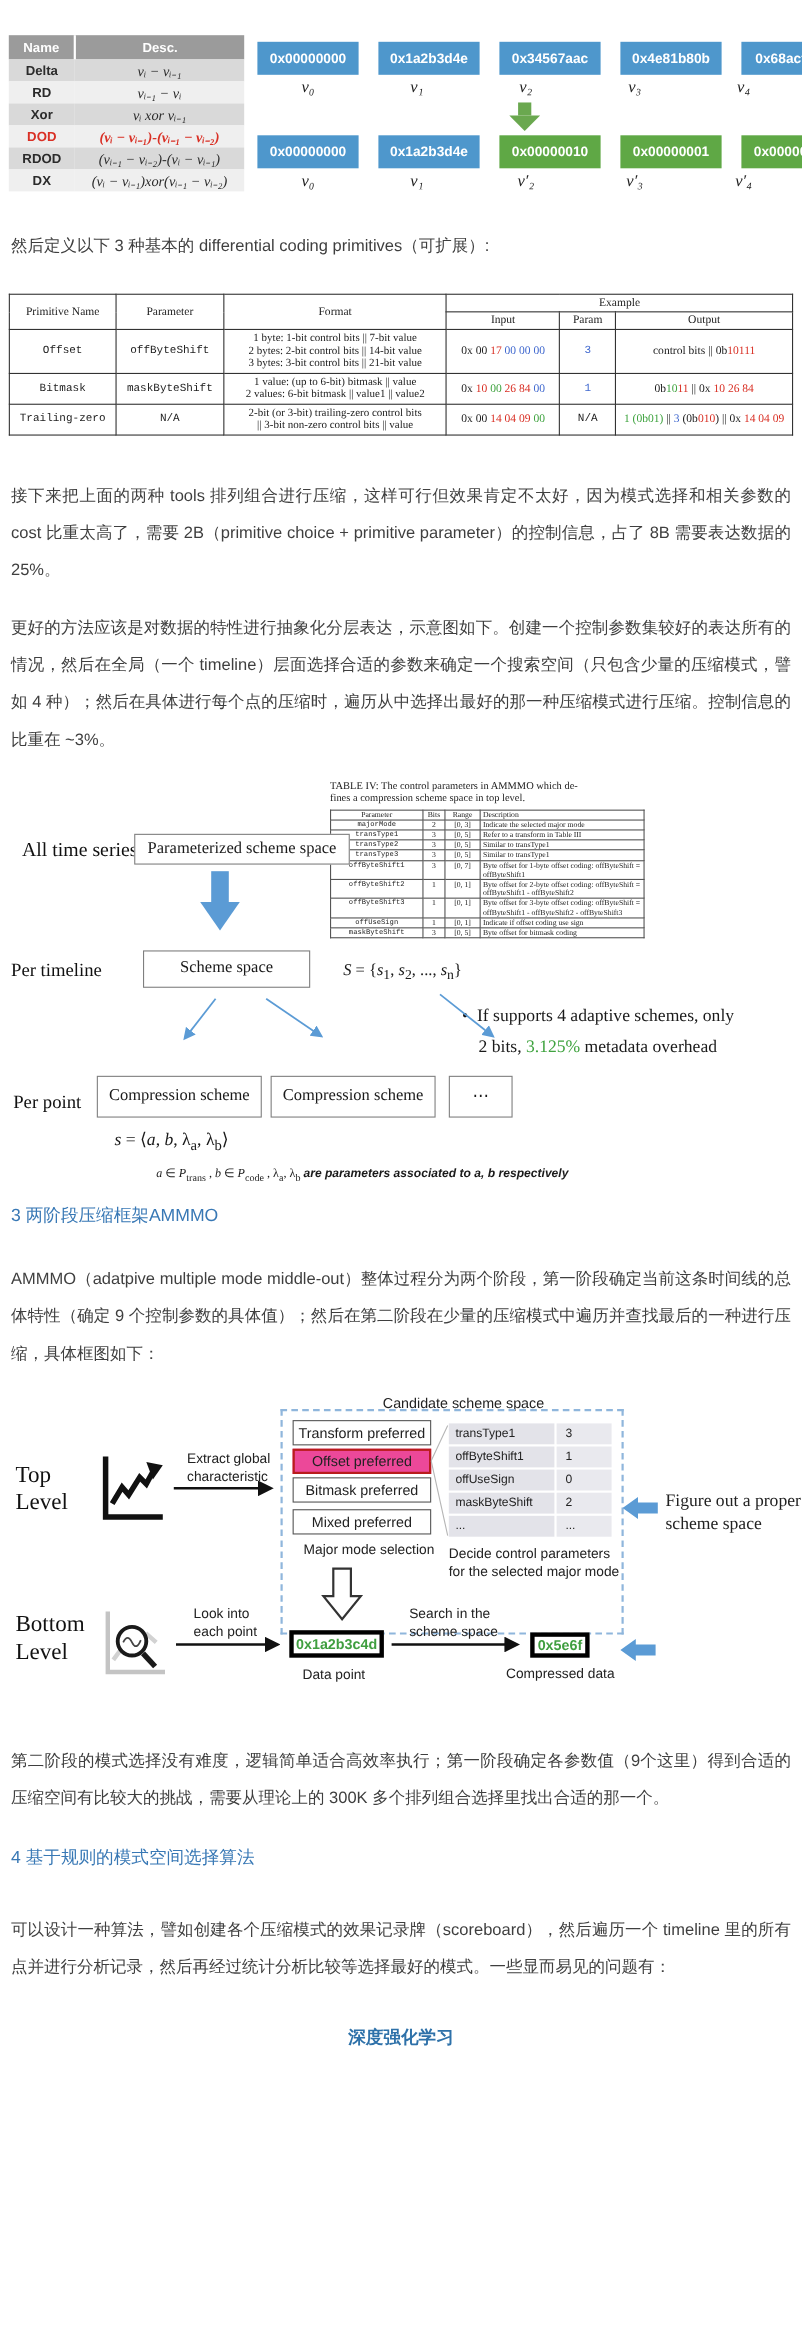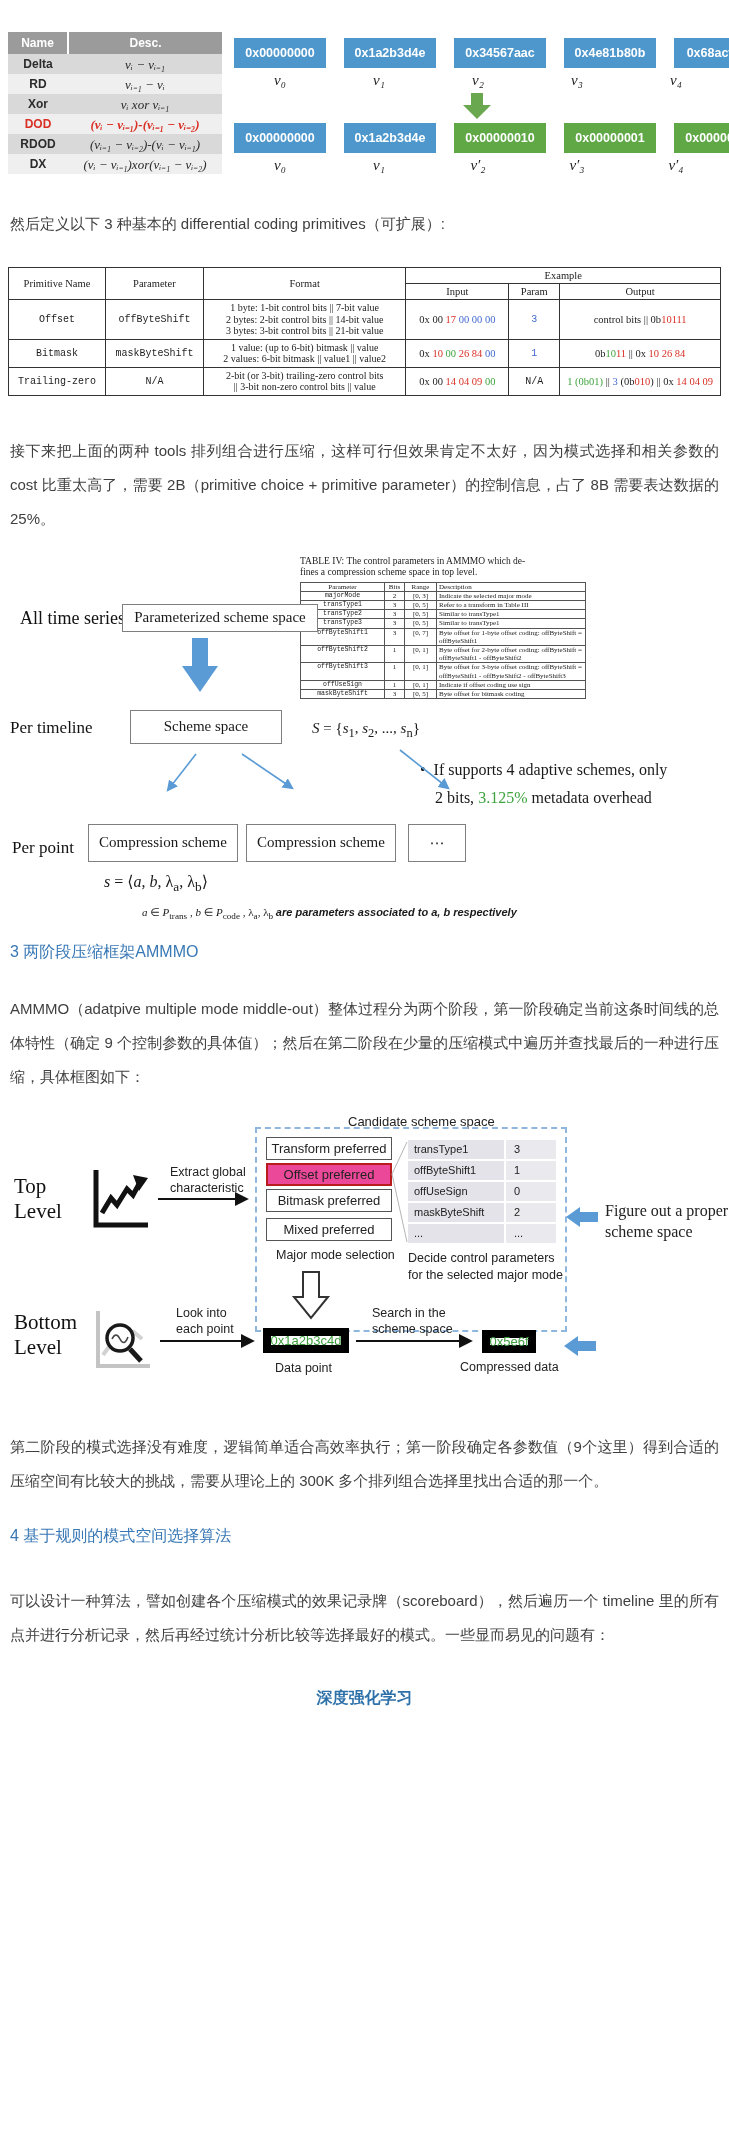--- a/index.html
+++ b/index.html
@@ -60,22 +60,22 @@
              border:2px dashed #8fb6dc; }
   .modebox { position:absolute; left:266px; width:126px; height:23px; border:1px solid #555;
              background:#fff; display:flex; align-items:center; justify-content:center;
              font-size:13px; color:#222; }
   .modebox.selected { background:#ec4899; border:2px solid #b91c1c; }
   .prow { position:absolute; left:408px; display:flex; gap:2px; font-size:11px; }
   .prow .k { width:96px; background:#e3e3e9; padding:3px 6px; height:19px; }
   .prow .v { width:50px; background:#e9e9ee; padding:3px 8px; height:19px; }
   .lvl { position:absolute; left:14px; font-family:"Liberation Serif",serif; font-size:21px; color:#111; }
   .f3note { position:absolute; font-family:"Liberation Serif",serif; font-size:16px; line-height:21px; color:#222; }
-  .valbox { position:absolute; border:8px solid #000000; background:#fff; color:#3f9e3f;
-            font-weight:normal; font-size:13px; display:flex; align-items:center; justify-content:center; }
+  .valbox { position:absolute; border:4px solid #000000; background:#fff; color:#3f9e3f;
+            font-weight:bold; font-size:13px; display:flex; align-items:center; justify-content:center; }
 
   
   ul.qs { margin:12px 10px 0 28px; padding-left:30px; }
   ul.qs li { font-size:15px; line-height:34px; color:#3f3f3f; margin-top:26px; text-align:justify; }
   ul.qs li:first-child { margin-top:0; }
   .deep-link { display:block; margin-top:36px; text-align:center; font-size:16px; font-weight:bold;
                color:#2e71a9; text-decoration:none; }
   .notebold { font-weight:bold; font-family:"Liberation Sans",sans-serif; font-style:italic; }
   svg { display:block; }
 </style>
@@ -192,20 +192,21 @@
       <td class="mono">N/A</td>
       <td class="fmt">2-bit (or 3-bit) trailing-zero control bits<br>|| 3-bit non-zero control bits || value</td>
       <td>0x 00 <span style="color:#d93025">14 04 09</span> <span style="color:#3fa33f">00</span></td>
       <td class="mono">N/A</td>
       <td><span style="color:#3fa33f">1 (0b01)</span> || <span style="color:#4169cf">3</span> (0b<span style="color:#d93025">010</span>) || 0x <span style="color:#d93025">14 04 09</span></td>
     </tr>
   </tbody>
     </table>
 
   <p class="para" style="margin-top:38px">接下来把上面的两种 tools 排列组合进行压缩，这样可行但效果肯定不太好，因为模式选择和相关参数的 cost 比重太高了，需要 2B（primitive choice + primitive parameter）的控制信息，占了 8B 需要表达数据的 25%。</p>
+  <p class="para" style="margin-top:18px">更好的方法应该是对数据的特性进行抽象化分层表达，示意图如下。创建一个控制参数集较好的表达所有的情况，然后在全局（一个 timeline）层面选择合适的参数来确定一个搜索空间（只包含少量的压缩模式，譬如 4 种）；然后在具体进行每个点的压缩时，遍历从中选择出最好的那一种压缩模式进行压缩。控制信息的比重在 ~3%。</p>
 
   <section class="fig2">
     <div class="t4cap">
       <div>TABLE IV: The control parameters in AMMMO which de-</div>
       <div>fines a compression scheme space in top level.</div>
     </div>
     <table class="t4">
       <tbody>
           <tr>
         <td class="pn" style="font-family:'Liberation Serif',serif;font-size:7px">Parameter</td>

